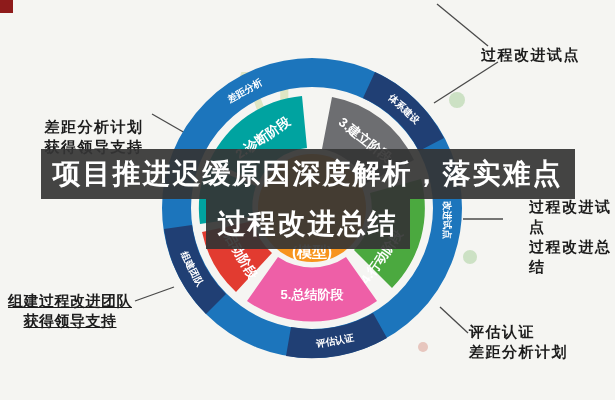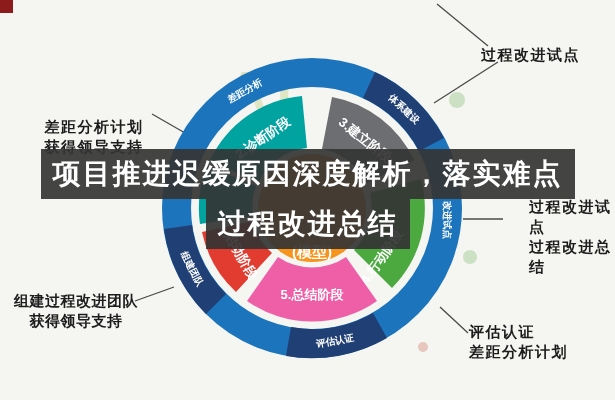--- a/index.html
+++ b/index.html
@@ -94,21 +94,21 @@
 
   <div class="side-label" style="left:481px;top:45px;">
     <div>过程改进试点</div>
   </div>
 
   <div class="side-label" style="left:529px;top:197px;">
     <div>过程改进试点</div>
     <div>过程改进总结</div>
   </div>
 
-  <div class="side-label center" style="left:8px;top:291px;width:136px;letter-spacing:0.5px;">
+  <div class="side-label center" style="left:2px;top:291px;width:136px;letter-spacing:0.5px;text-decoration:underline;">
     <div>组建过程改进团队</div>
     <div>获得领导支持</div>
   </div>
 
   <div class="side-label" style="left:469px;top:322px;">
     <div>评估认证</div>
     <div>差距分析计划</div>
   </div>
 
   <div class="banner">

